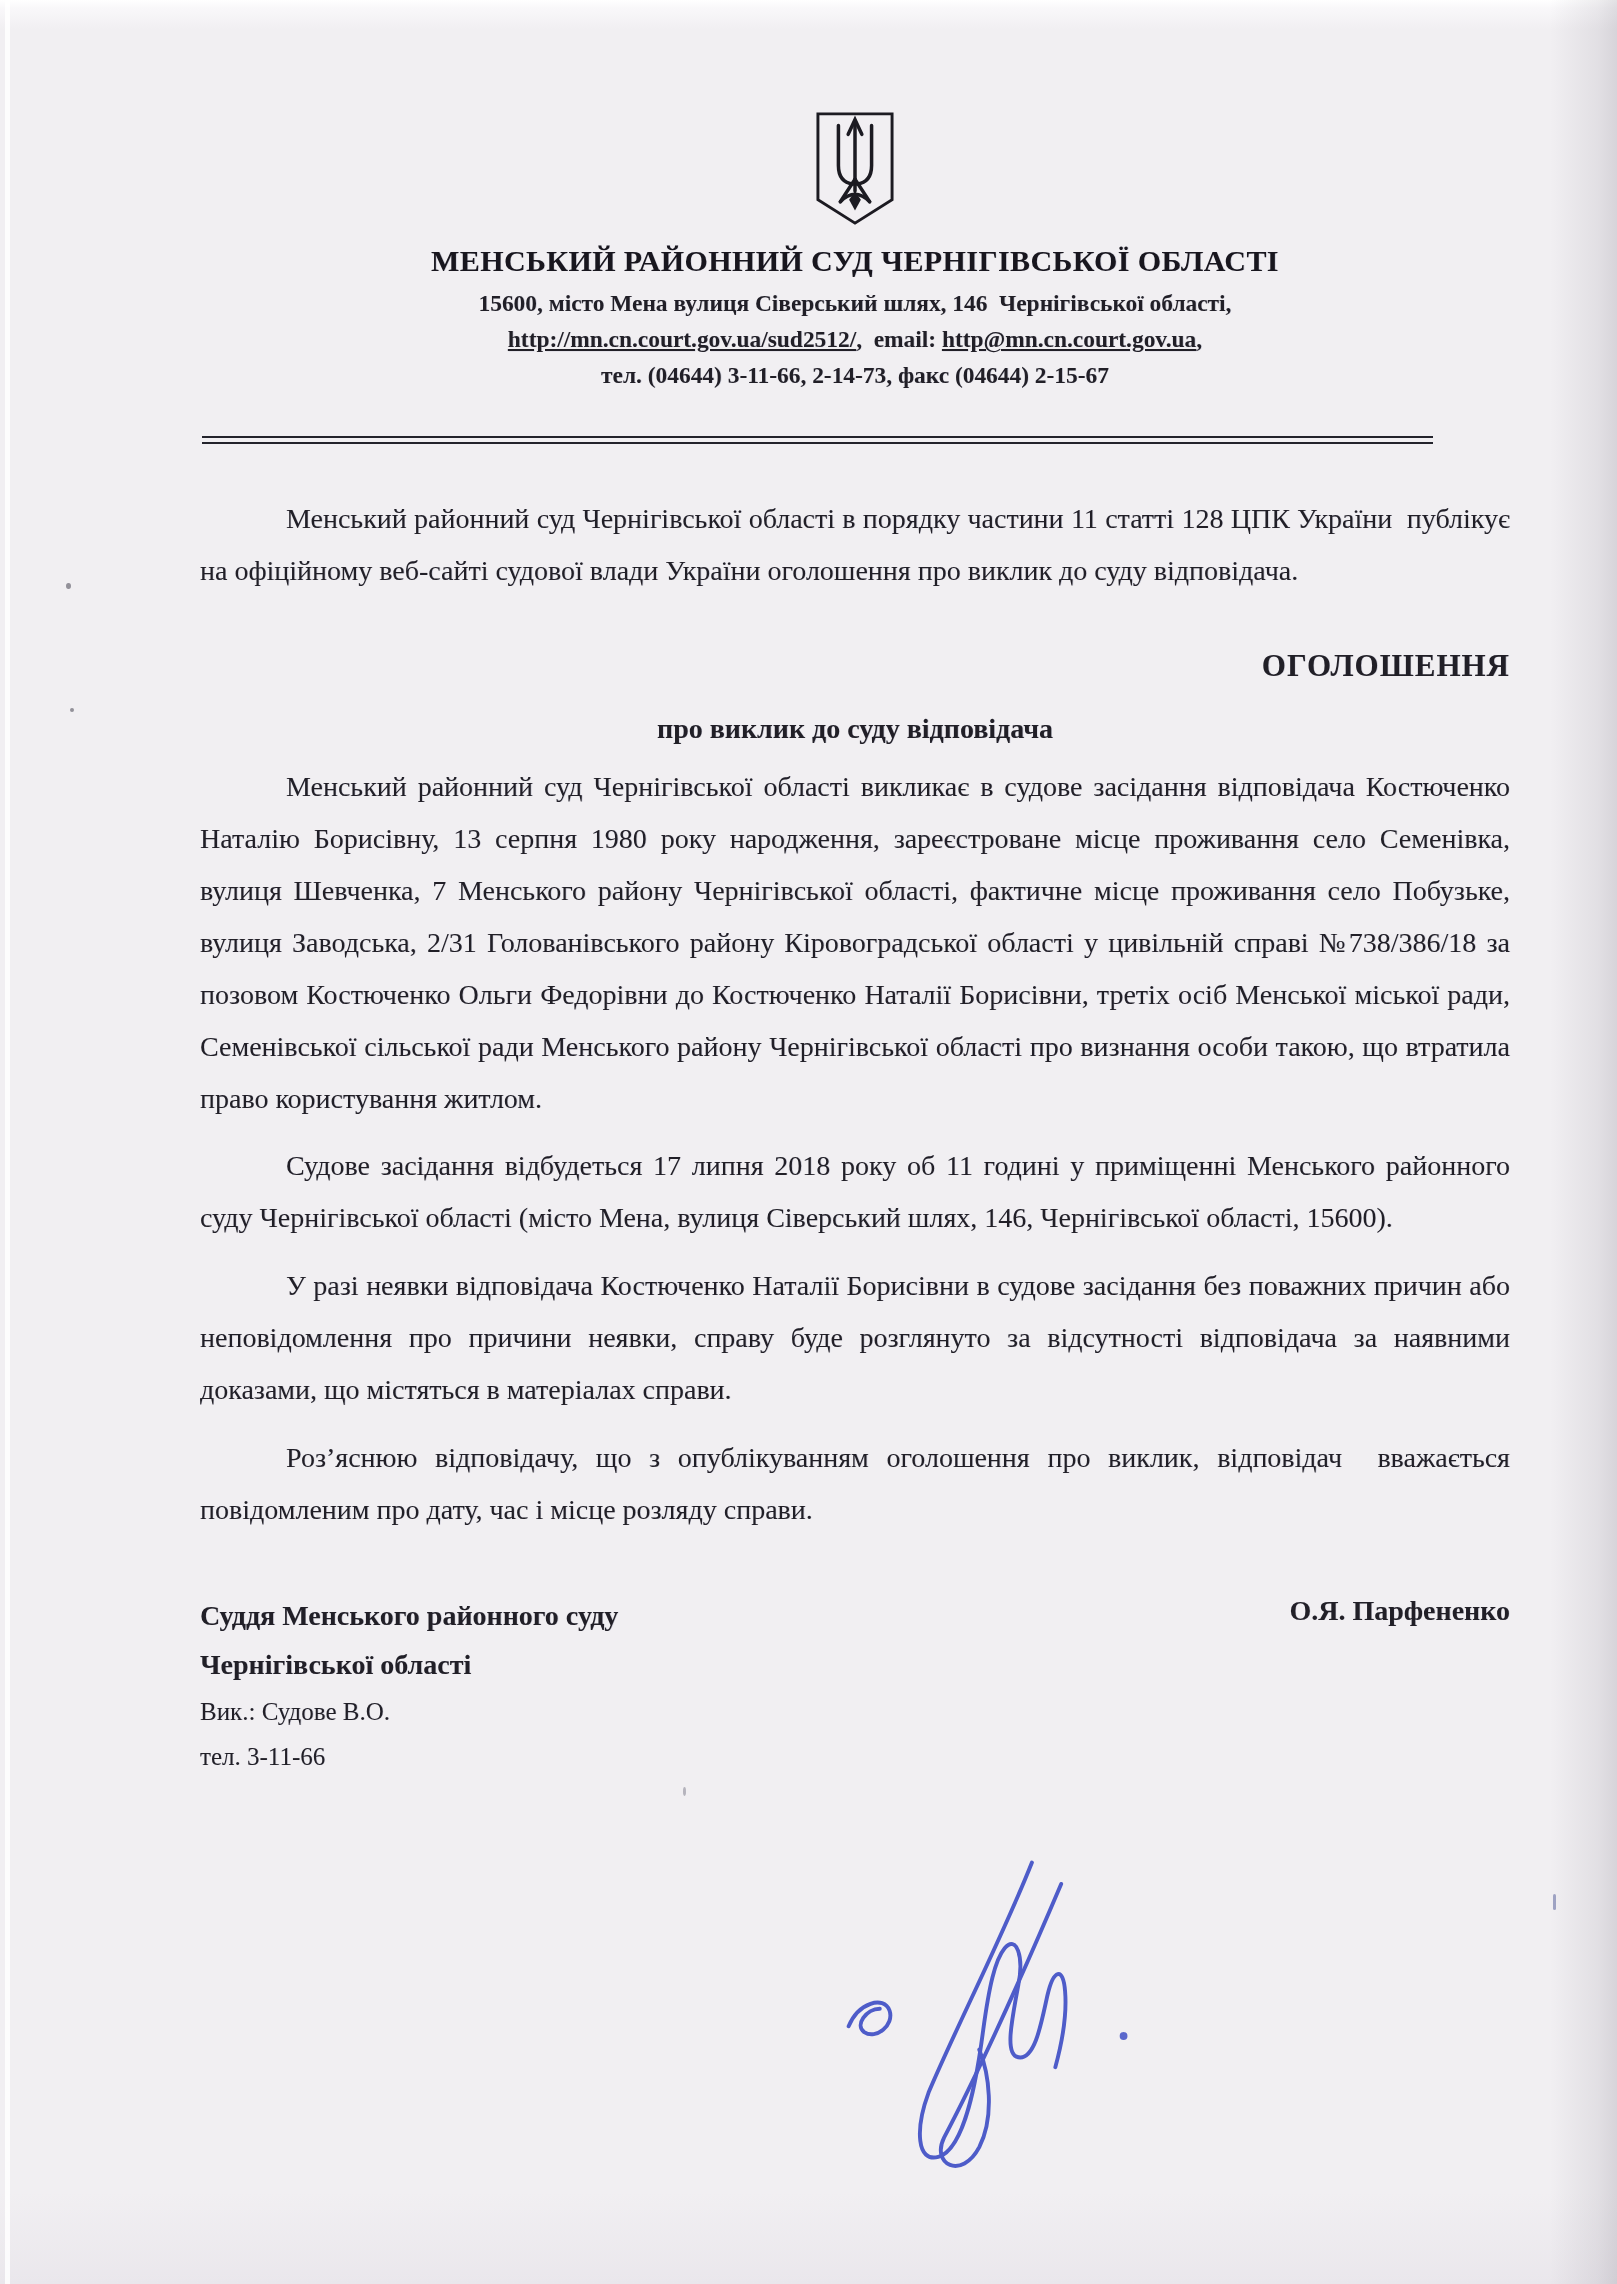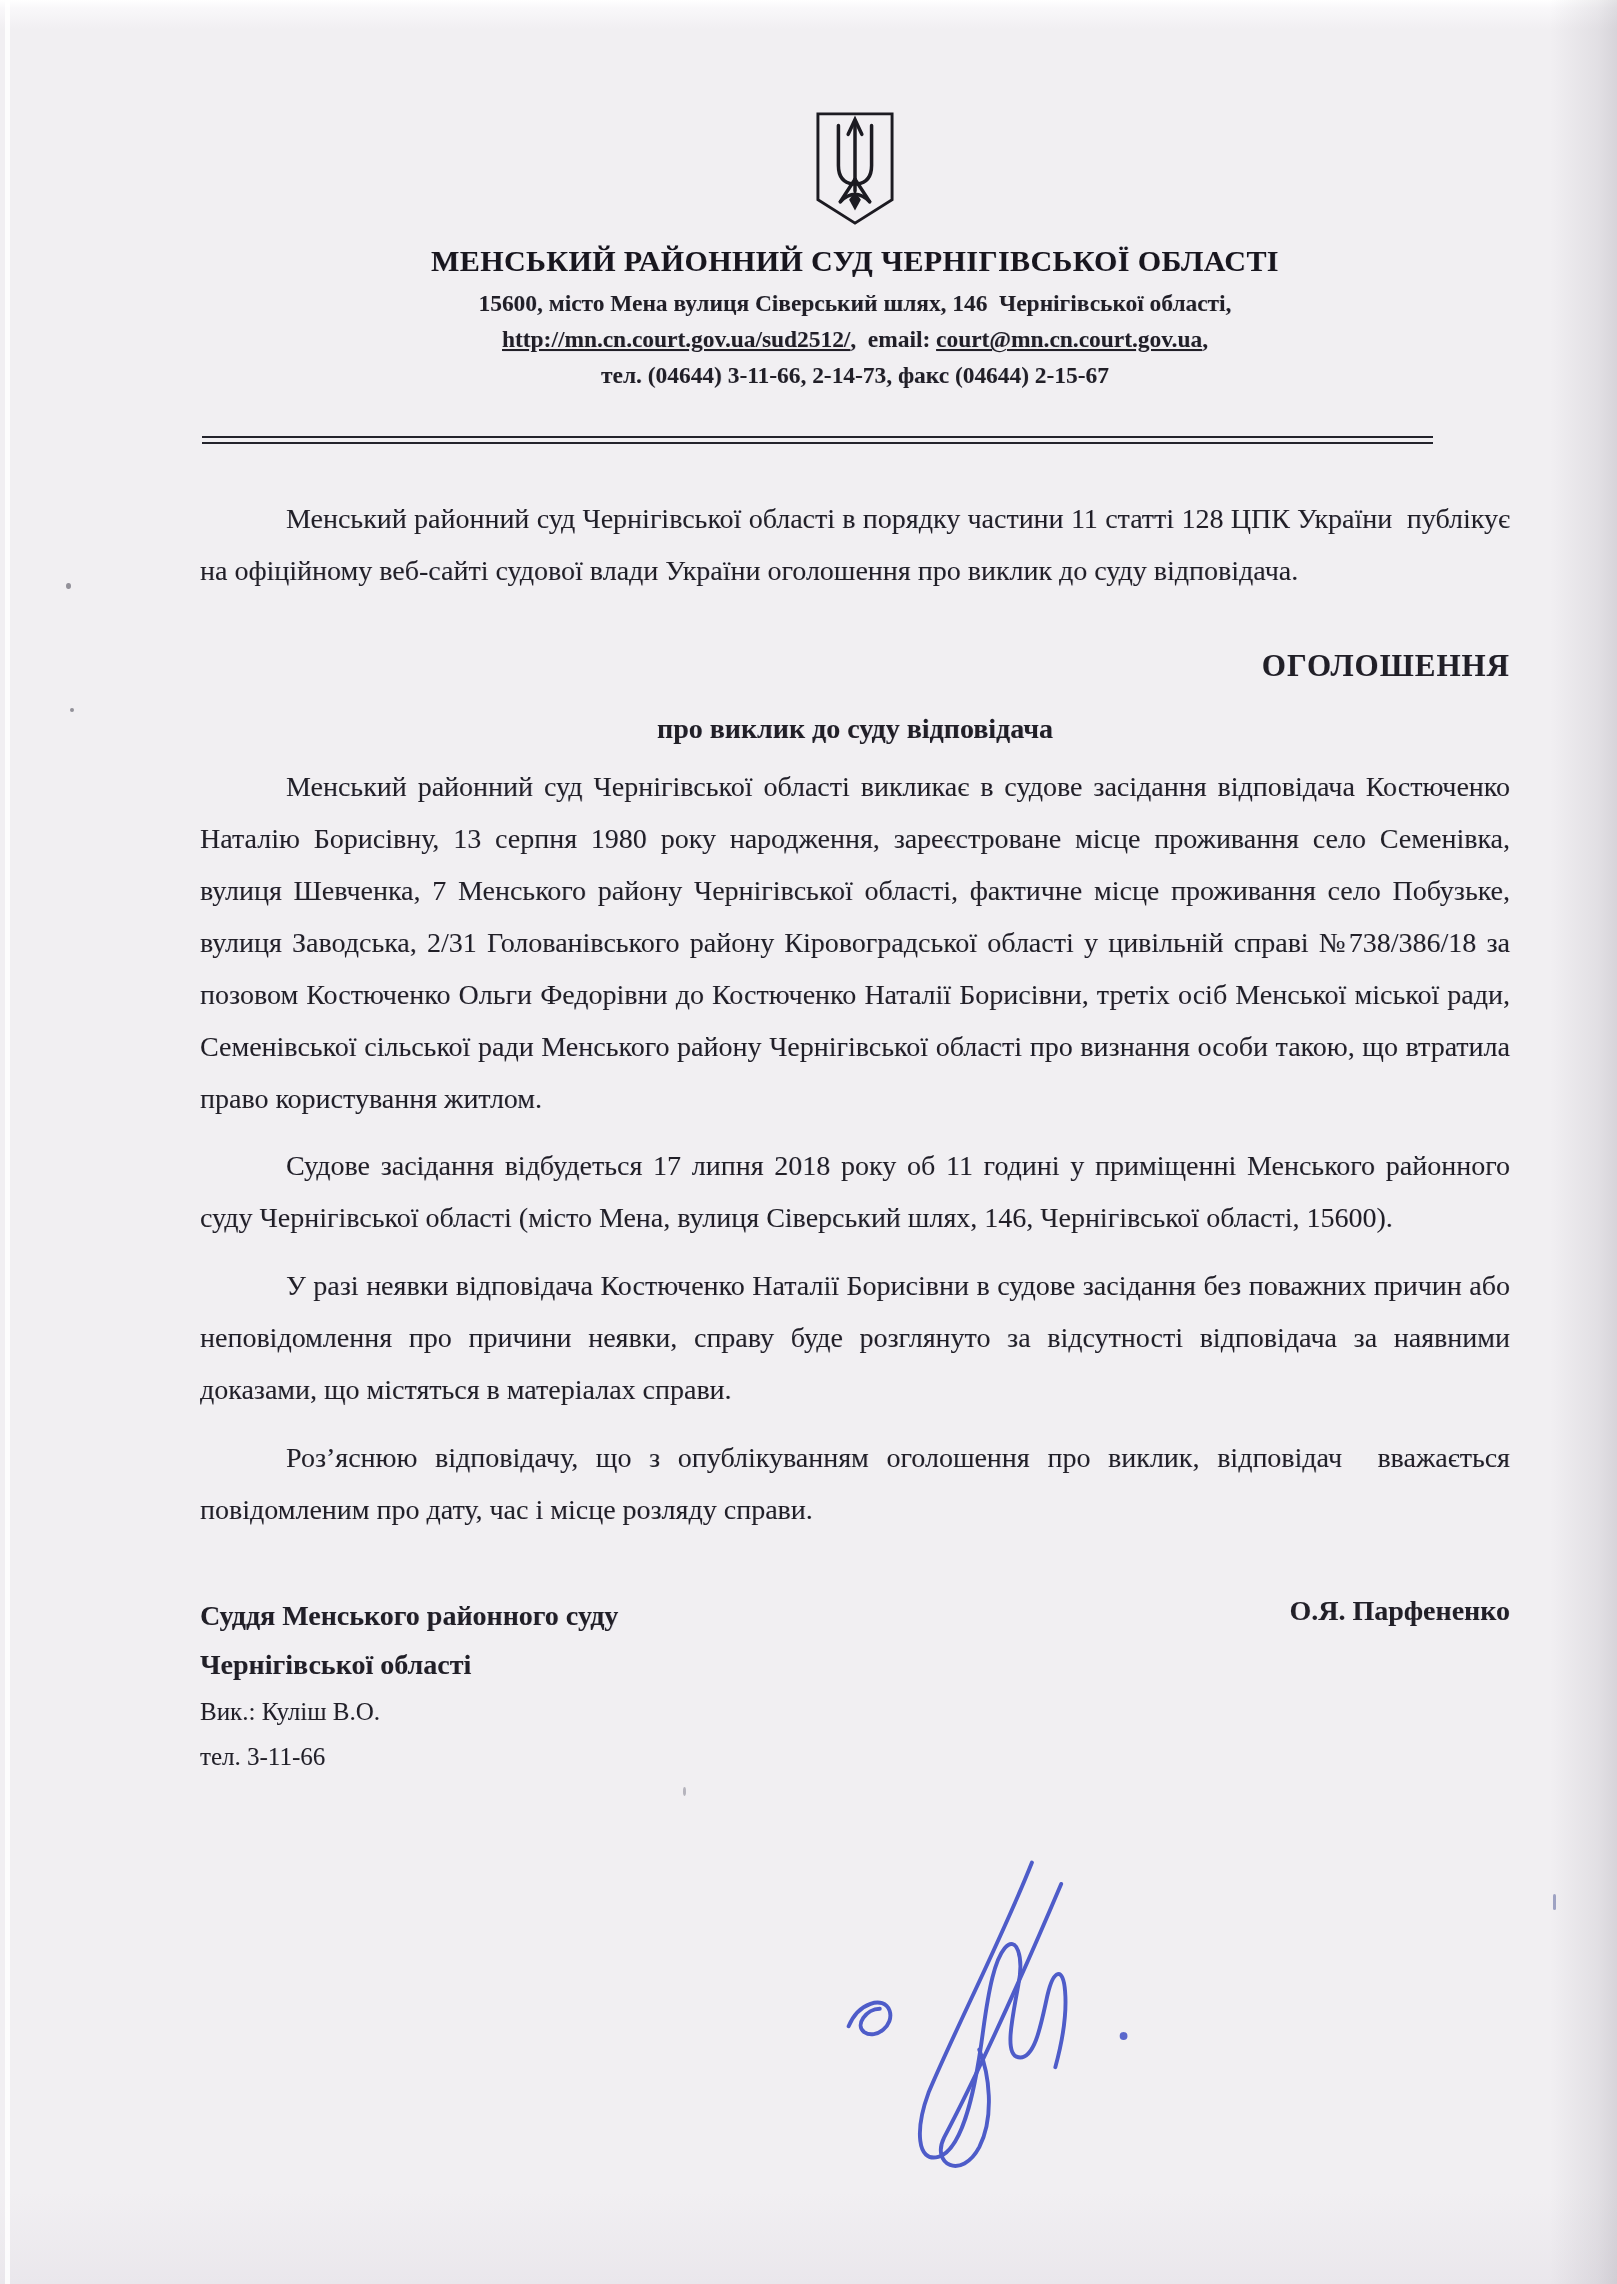--- a/index.html
+++ b/index.html
@@ -79,21 +79,21 @@
         <path d="M45,72 L60,95"></path>
         <path d="M30,95 Q45,80 60,95"></path>
       </g>
       <path d="M45,84 L39,93 L45,104 L51,93 Z" fill="#1c1b22"></path>
     </svg>
 
     <div class="court-name">МЕНСЬКИЙ РАЙОННИЙ СУД ЧЕРНІГІВСЬКОЇ ОБЛАСТІ</div>
     <div class="addr">
       <div>15600, місто Мена вулиця Сіверський шлях, 146&nbsp; Чернігівської області,</div>
       <div>
-        <span class="u">http://mn.cn.court.gov.ua/sud2512/</span><span>,&nbsp; email: </span><span class="u">court@mn.cn.court.gov.ua</span><span>,</span>
+        <span class="u">http://mn.cn.court.gov.ua/sud2512/</span><span>,&nbsp; email: </span><span class="u">http@mn.cn.court.gov.ua</span><span>,</span>
       </div>
       <div>тел. (04644) 3-11-66, 2-14-73, факс (04644) 2-15-67</div>
     </div>
 
     <div class="rule"></div>
 
 
     <p class="body-par intro">Менський районний суд Чернігівської області в порядку частини 11 статті 128 ЦПК України&nbsp; публікує на офіційному веб-сайті судової влади України оголошення про виклик до суду відповідача.</p>
 
     <div class="h-announce">ОГОЛОШЕННЯ</div>
@@ -101,21 +101,21 @@
 
     <p class="body-par par2">Менський районний суд Чернігівської області викликає в судове засідання відповідача Костюченко Наталію Борисівну, 13 серпня 1980 року народження, зареєстроване місце проживання село Семенівка, вулиця Шевченка, 7 Менського району Чернігівської області, фактичне місце проживання село Побузьке, вулиця Заводська, 2/31 Голованівського району Кіровоградської області у цивільній справі №738/386/18 за позовом Костюченко Ольги Федорівни до Костюченко Наталії Борисівни, третіх осіб Менської міської ради, Семенівської сільської ради Менського району Чернігівської області про визнання особи такою, що втратила право користування житлом.</p>
     <p class="body-par">Судове засідання відбудеться 17 липня 2018 року об 11 годині у приміщенні Менського районного суду Чернігівської області (місто Мена, вулиця Сіверський шлях, 146, Чернігівської області, 15600).</p>
     <p class="body-par">У разі неявки відповідача Костюченко Наталії Борисівни в судове засідання без поважних причин або неповідомлення про причини неявки, справу буде розглянуто за відсутності відповідача за наявними доказами, що містяться в матеріалах справи.</p>
     <p class="body-par">Роз’яснюю відповідачу, що з опублікуванням оголошення про виклик, відповідач&nbsp; вважається повідомленим про дату, час і місце розляду справи.</p>
 
     <div class="sig-row">
       <div class="sig-left">
         <div class="bold-line">Суддя Менського районного суду</div>
         <div class="bold-line">Чернігівської області</div>
-        <div class="small-line">Вик.: Куліш В.О.</div>
+        <div class="small-line">Вик.: Судове В.О.</div>
         <div class="small-line">тел. 3-11-66</div>
       </div>
       <div class="sig-right">О.Я. Парфененко</div>
     </div>
   </div>
 
   <svg class="signature-ink" viewBox="0 0 330 360">
     <g fill="none" stroke="#4150c6" stroke-width="4" stroke-linecap="round" opacity="0.92">
       <path d="M20,190 C30,166 56,158 62,174 C67,189 48,204 36,196 C26,189 38,172 52,172"></path>
       <path d="M208,22 C178,98 128,196 102,258 C88,296 90,330 112,324 C140,316 152,240 158,194 C164,150 170,122 180,110 C192,96 200,118 194,148 C186,190 180,222 196,222 C212,222 218,184 224,158 C230,132 240,128 242,154 C244,178 238,210 232,232"></path>

